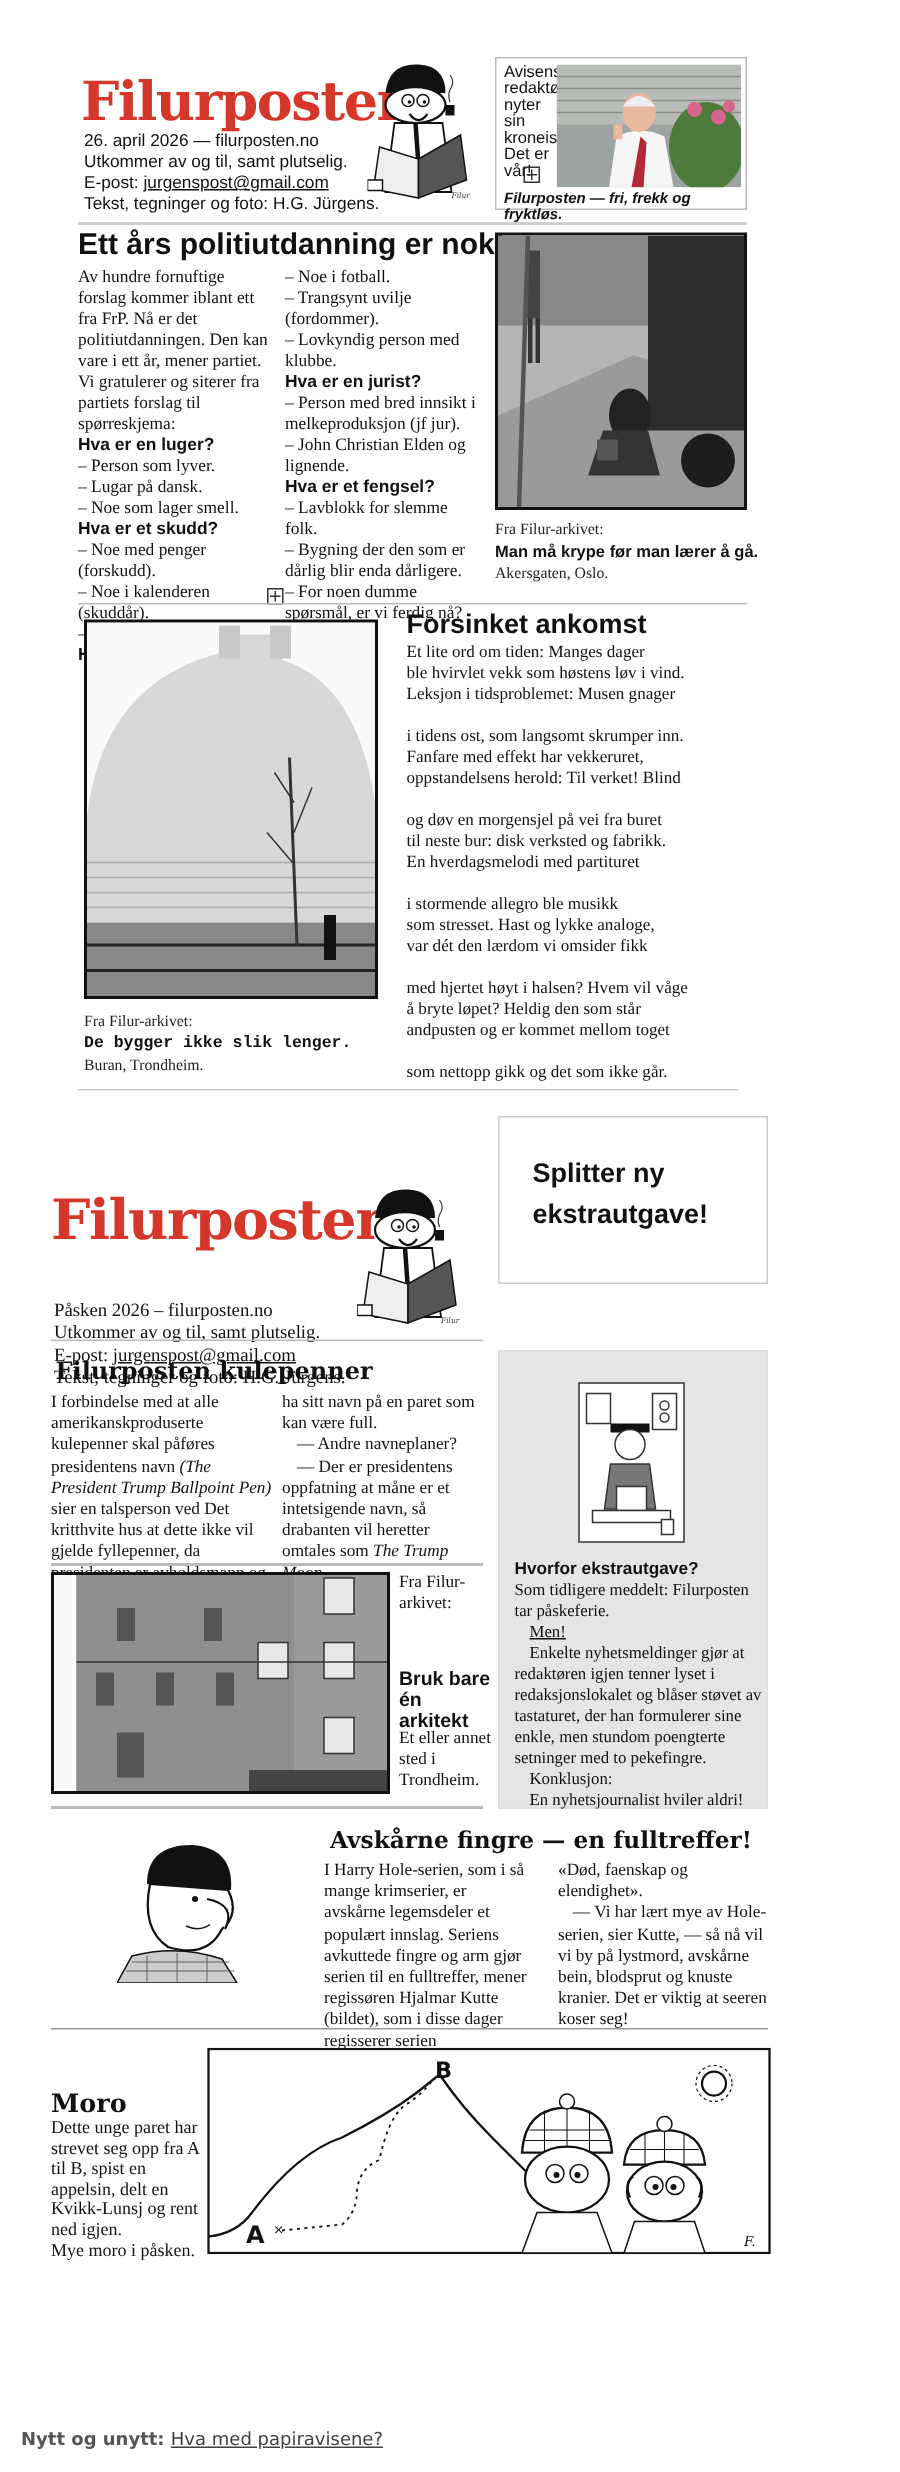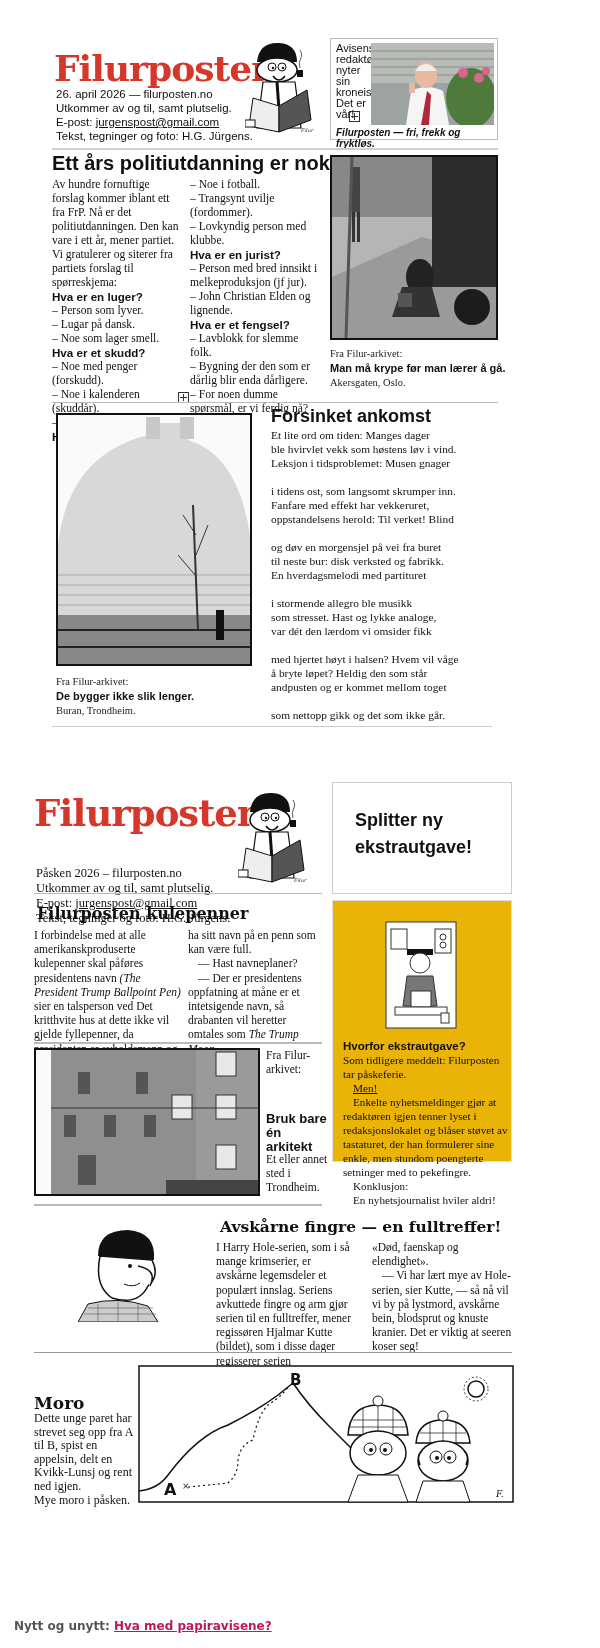--- a/index.html
+++ b/index.html
@@ -20,21 +20,21 @@
   .h-serif { font-family: "DejaVu Serif", serif; font-weight: bold; color: #111; }
   .photo { position: absolute; border: 2px solid #111; overflow: hidden; }
   .cap-small { font-family: "Liberation Serif", serif; font-size: 10.5px; line-height: 14px; color: #222; }
   .cap-bold { font-family: "Liberation Sans", sans-serif; font-weight: bold; font-size: 11px; line-height: 14px; color: #111; }
   .expand-icon { position: absolute; width: 11px; height: 11px; border: 1px solid #333; }
   .expand-icon::before { content: ""; position: absolute; left: 4px; top: 1px; width: 1px; height: 7px; background: #333; }
   .expand-icon::after { content: ""; position: absolute; left: 1px; top: 4px; width: 7px; height: 1px; background: #333; }
   .poem p { margin: 0 0 14px 0; }
   .poem .line { display: block; }
   .footer-txt { font-family: "DejaVu Sans", sans-serif; font-size: 12px; font-weight: bold; color: #555; }
-  .footer-link { color: #be185d; text-decoration: underline; font-weight: bold; }
+  .footer-link { color: #404040; text-decoration: underline; font-weight: normal; }
 </style>
 </head>
 <body>
 
 <div>
 
   <div class="abs masthead" style="left:54px; top:50px;">Filurposten</div>
   <div class="abs meta" style="left:56px; top:87px; width:200px;">
     <div>26. april 2026 — filurposten.no</div>
     <div>Utkommer av og til, samt plutselig.</div>
@@ -153,21 +153,21 @@
       </g>
       <rect x="0" y="200" width="192" height="49" fill="#888"></rect>
       <line x1="0" y1="215" x2="192" y2="215" stroke="#222" stroke-width="2"></line>
       <line x1="0" y1="232" x2="192" y2="232" stroke="#222" stroke-width="2"></line>
       <line x1="135" y1="90" x2="140" y2="215" stroke="#333" stroke-width="2"></line>
       <path d="M138 120 L125 100 M138 140 L150 110 M137 160 L120 140" stroke="#333" stroke-width="1"></path>
       <rect x="158" y="195" width="8" height="30" fill="#111"></rect>
     </svg>
   </div>
   <div class="abs cap-small" style="left:56px; top:675px;">Fra Filur-arkivet:</div>
-  <div class="abs cap-bold" style="left:56px; top:689px;">De bygger ikke slik lenger.</div>
+  <div class="abs cap-bold" style="left:56px; top:689px;font-family:Liberation Mono, monospace;">De bygger ikke slik lenger.</div>
   <div class="abs cap-small" style="left:56px; top:704px;">Buran, Trondheim.</div>
 
   <div class="abs h-sans" style="left:271px; top:405px; font-size:18px; line-height:22px;">Forsinket ankomst</div>
   <div class="abs body-txt poem" style="left:271px; top:428px; width:230px; font-size:11.4px;" id="poem">
       <p>
         <span class="line">Et lite ord om tiden: Manges dager</span>
         <span class="line">ble hvirvlet vekk som høstens løv i vind.</span>
         <span class="line">Leksjon i tidsproblemet: Musen gnager</span>
       </p>
       <p>
@@ -219,33 +219,33 @@
     <rect x="52" y="30" width="6" height="7" fill="#111"></rect>
     <path d="M55 28 Q53 22 56 18 Q58 14 55 10" fill="none" stroke="#333" stroke-width="0.8"></path>
     <path d="M18 42 L50 42 L56 88 L12 88 Z" fill="#fff" stroke="#111" stroke-width="1.2"></path>
     <line x1="32" y1="42" x2="34" y2="70" stroke="#111" stroke-width="3"></line>
     <path d="M8 58 L34 66 L34 92 L4 86 Z" fill="#eee" stroke="#111"></path>
     <path d="M34 66 L62 50 L66 80 L34 92 Z" fill="#555" stroke="#111"></path>
     <rect x="0" y="80" width="10" height="7" fill="#fff" stroke="#111"></rect>
     <text x="56" y="92" font-size="5" font-style="italic" fill="#333">Filur</text>
   </svg>
 
-  <div class="abs" style="left:332px; top:782px; width:180px; height:112px; border:1px solid #ccc;">
+  <div class="abs" style="left:332px; top:744px; width:180px; height:112px; border:1px solid #ccc;">
     <div class="abs h-sans" style="left:22px; top:24px; width:150px; font-size:18px; line-height:27px; font-weight:900;">Splitter ny ekstrautgave!</div>
   </div>
 
   <div class="hrule" style="left:34px; top:893px; width:288px; background:#bbb; height:1px;"></div>
 
   <div class="abs h-serif" style="left:37px; top:904px; font-size:16px; line-height:20px;">Filurposten kulepenner</div>
   <div class="abs body-txt" style="left:34px; top:928px; width:148px; font-size:11.5px; line-height:14.2px;">
     <span>I forbindelse med at alle amerikanskproduserte kulepenner skal påføres presidentens navn </span><i>(The President Trump Ballpoint Pen)</i><span> sier en talsperson ved Det kritthvite hus at dette ikke vil gjelde fyllepenner, da presidenten er avholdsmann og ikke vil</span>
   </div>
   <div class="abs body-txt" style="left:188px; top:928px; width:135px; font-size:11.5px; line-height:14.2px;">
-    <div>ha sitt navn på en penn som kan være full.</div>
-    <div style="text-indent:10px;">— Hast navneplaner?</div>
+    <div>ha sitt navn på en paret som kan være full.</div>
+    <div style="text-indent:10px;">— Andre navneplaner?</div>
     <div style="text-indent:10px;"><span>— Der er presidentens oppfatning at måne er et intetsigende navn, så drabanten vil heretter omtales som </span><i>The Trump Moon</i><span>.</span></div>
   </div>
 
   <div class="hrule" style="left:34px; top:1042px; width:288px; background:#bbb; height:2px;"></div>
 
   <div class="photo" style="left:34px; top:1048px; width:226px; height:148px;">
     <svg width="222" height="144" viewBox="0 0 222 144">
       <rect width="222" height="144" fill="#7c7c7c"></rect>
       <rect x="0" y="0" width="15" height="144" fill="#fafafa"></rect>
       <rect x="15" y="0" width="145" height="144" fill="#8f8f8f"></rect>
@@ -265,21 +265,21 @@
           <rect x="180" y="95" width="20" height="24"></rect>
         </g>
       <line x1="15" y1="58" x2="222" y2="58" stroke="#333"></line>
       <rect x="130" y="130" width="92" height="14" fill="#444"></rect>
     </svg>
   </div>
   <div class="abs body-txt" style="left:266px; top:1048px; width:60px; font-size:11.5px;">Fra Filur-arkivet:</div>
   <div class="abs h-sans" style="left:266px; top:1112px; width:62px; font-size:13px; line-height:14px;">Bruk bare én arkitekt</div>
   <div class="abs body-txt" style="left:266px; top:1152px; width:64px; font-size:11.5px;">Et eller annet sted i Trondheim.</div>
 
-  <div class="abs" style="left:332px; top:900px; width:180px; height:262px; background:#eab308; border:1px solid #ddd;">
+  <div class="abs" style="left:332px; top:900px; width:180px; height:306px; background:#e5e5e5; border:1px solid #ddd;">
     <svg class="abs" style="left:52px; top:20px;" width="72" height="108" viewBox="0 0 72 108">
       <rect x="1" y="1" width="70" height="106" fill="#fff" stroke="#333"></rect>
       <rect x="6" y="8" width="16" height="20" fill="#fff" stroke="#333"></rect>
       <rect x="50" y="8" width="16" height="24" fill="#fff" stroke="#333"></rect>
       <circle cx="58" cy="16" r="3" fill="none" stroke="#333"></circle>
         <circle cx="58" cy="24" r="3" fill="none" stroke="#333"></circle>
       <rect x="22" y="28" width="26" height="6" fill="#111"></rect>
       <circle cx="35" cy="42" r="10" fill="#fff" stroke="#333"></circle>
       <path d="M22 55 L48 55 L52 85 L18 85 Z" fill="#777" stroke="#333"></path>
       <rect x="26" y="70" width="20" height="16" fill="#fff" stroke="#333"></rect>

